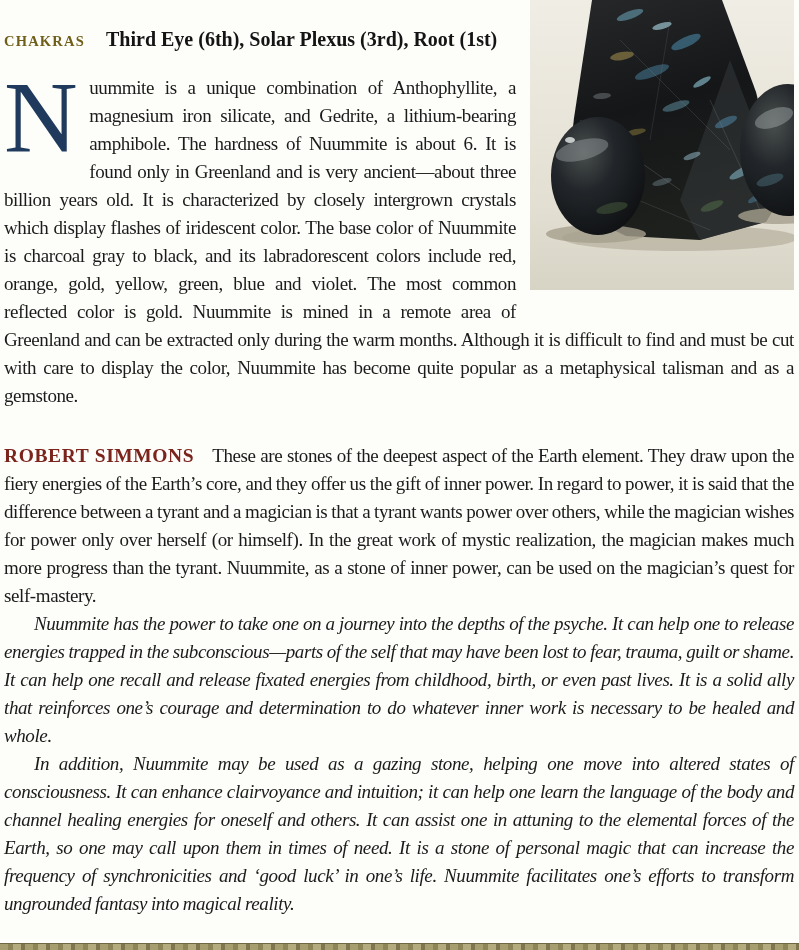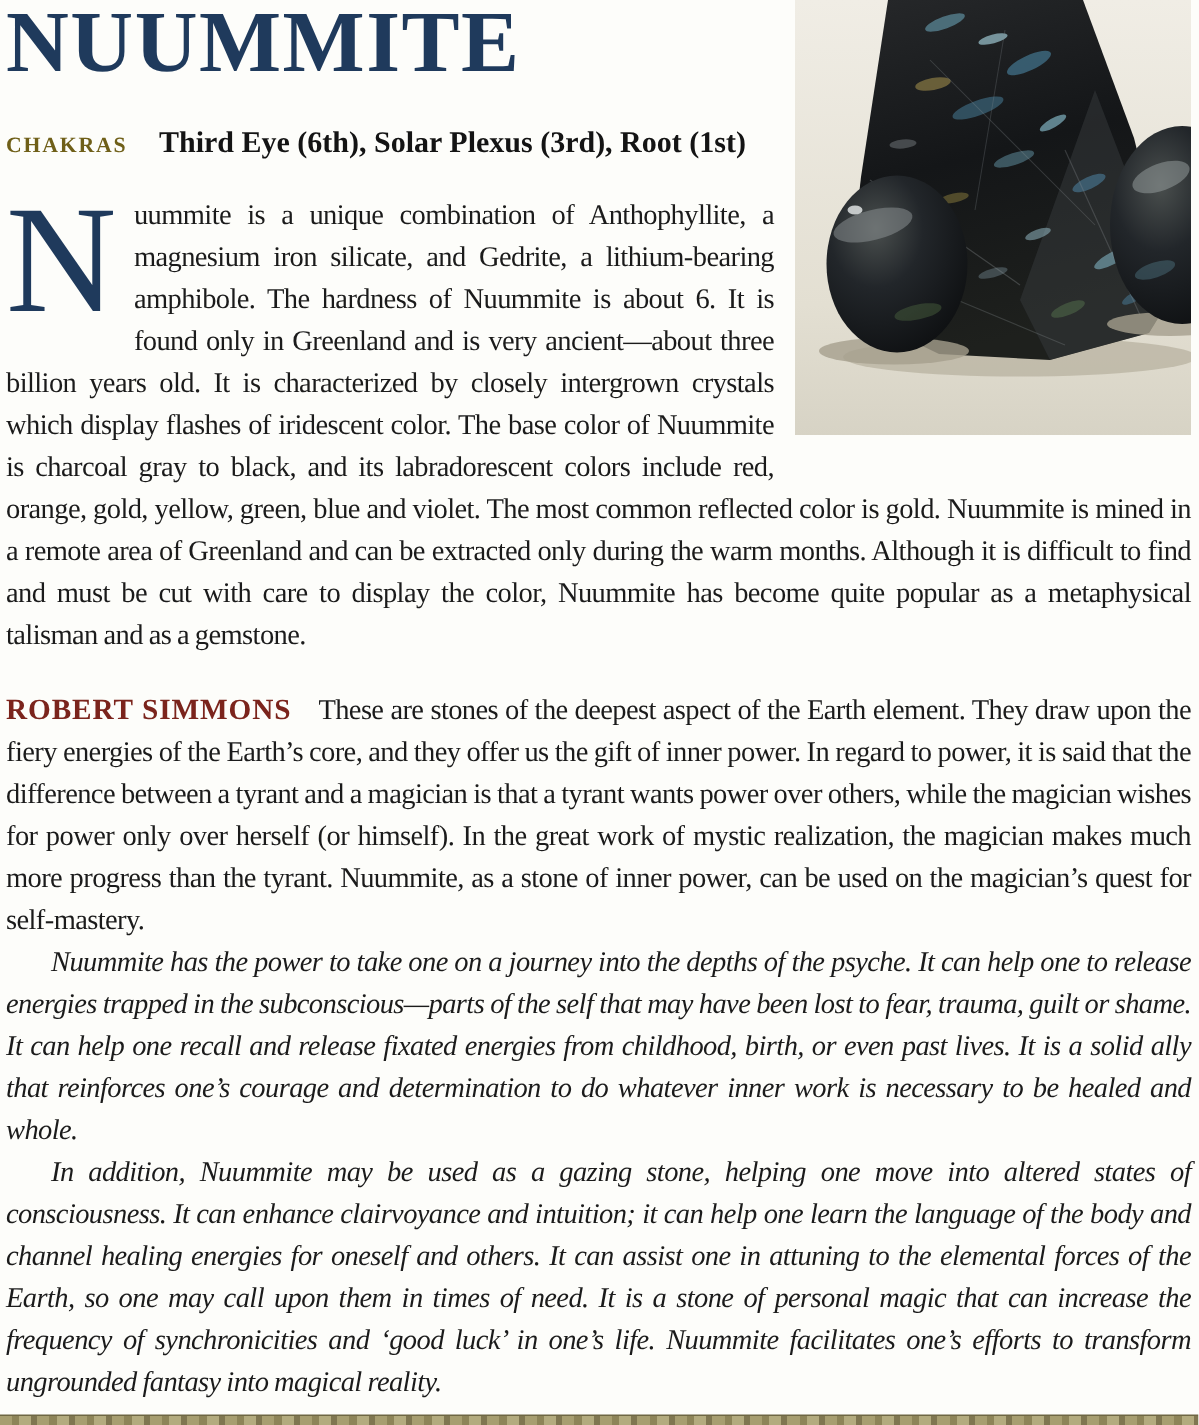--- a/index.html
+++ b/index.html
@@ -50,21 +50,21 @@
   .intro { margin-top:18px; }
   .dropcap {
     float:left;
     font-size:102px; line-height:80px;
     height:82px;
     padding-top:4px;
     margin:0 12px 0 0;
     color:#1f3a5c;
     font-weight:400;
   }
-  .rs-para { margin-top:22px; }
+  .rs-para { margin-top:32px; }
   .rs-head {
     color:#7b241c; font-weight:700;
     font-size:19.5px; letter-spacing:0.6px;
     margin-right:18px;
   }
   .indent { text-indent:30px;font-style:italic; }
 
   .bottom-strip {
     position:absolute; left:0; right:0; bottom:0; height:6px;
     background:
@@ -142,21 +142,20 @@
       <ellipse cx="40" cy="140" rx="5" ry="3" fill="#e8ecec" opacity="0.8"></ellipse>
       <ellipse cx="82" cy="208" rx="16" ry="5" fill="#5d7a4a" opacity="0.35" transform="rotate(-12 82 208)"></ellipse>
 
       <ellipse cx="250" cy="216" rx="42" ry="8" fill="#a59f8d" opacity="0.8"></ellipse>
       <ellipse cx="258" cy="150" rx="48" ry="66" fill="url(#cabGrad)"></ellipse>
       <ellipse cx="244" cy="118" rx="20" ry="9" fill="#9aa1a2" opacity="0.5" transform="rotate(-20 244 118)"></ellipse>
       <ellipse cx="240" cy="180" rx="14" ry="5" fill="#56808f" opacity="0.4" transform="rotate(-18 240 180)"></ellipse>
     </svg>
   </div>
 
-  <h1 class="title">NUUMMITE</h1>
 
   <div class="props">
     <p class="prop-row"><span class="prop-label">CHAKRAS</span><span class="prop-value">Third Eye (6th), Solar Plexus (3rd), Root (1st)</span></p>
   </div>
 
   <p class="body-para intro"><span class="dropcap">N</span><span>uummite is a unique combination of Anthophyllite, a magnesium iron silicate, and Gedrite, a lithium-bearing amphibole. The hardness of Nuummite is about 6. It is found only in Greenland and is very ancient—about three billion years old. It is characterized by closely intergrown crystals which display flashes of iridescent color. The base color of Nuummite is charcoal gray to black, and its labradorescent colors include red, orange, gold, yellow, green, blue and violet. The most common reflected color is gold. Nuummite is mined in a remote area of Greenland and can be extracted only during the warm months. Although it is difficult to find and must be cut with care to display the color, Nuummite has become quite popular as a metaphysical talisman and as a gemstone.</span></p>
 
   <p class="body-para rs-para"><span class="rs-head">ROBERT SIMMONS</span><span>These are stones of the deepest aspect of the Earth element. They draw upon the fiery energies of the Earth’s core, and they offer us the gift of inner power. In regard to power, it is said that the difference between a tyrant and a magician is that a tyrant wants power over others, while the magician wishes for power only over herself (or himself). In the great work of mystic realization, the magician makes much more progress than the tyrant. Nuummite, as a stone of inner power, can be used on the magician’s quest for self-mastery.</span></p>
 
   <p class="body-para indent">Nuummite has the power to take one on a journey into the depths of the psyche. It can help one to release energies trapped in the subconscious—parts of the self that may have been lost to fear, trauma, guilt or shame. It can help one recall and release fixated energies from childhood, birth, or even past lives. It is a solid ally that reinforces one’s courage and determination to do whatever inner work is necessary to be healed and whole.</p>

